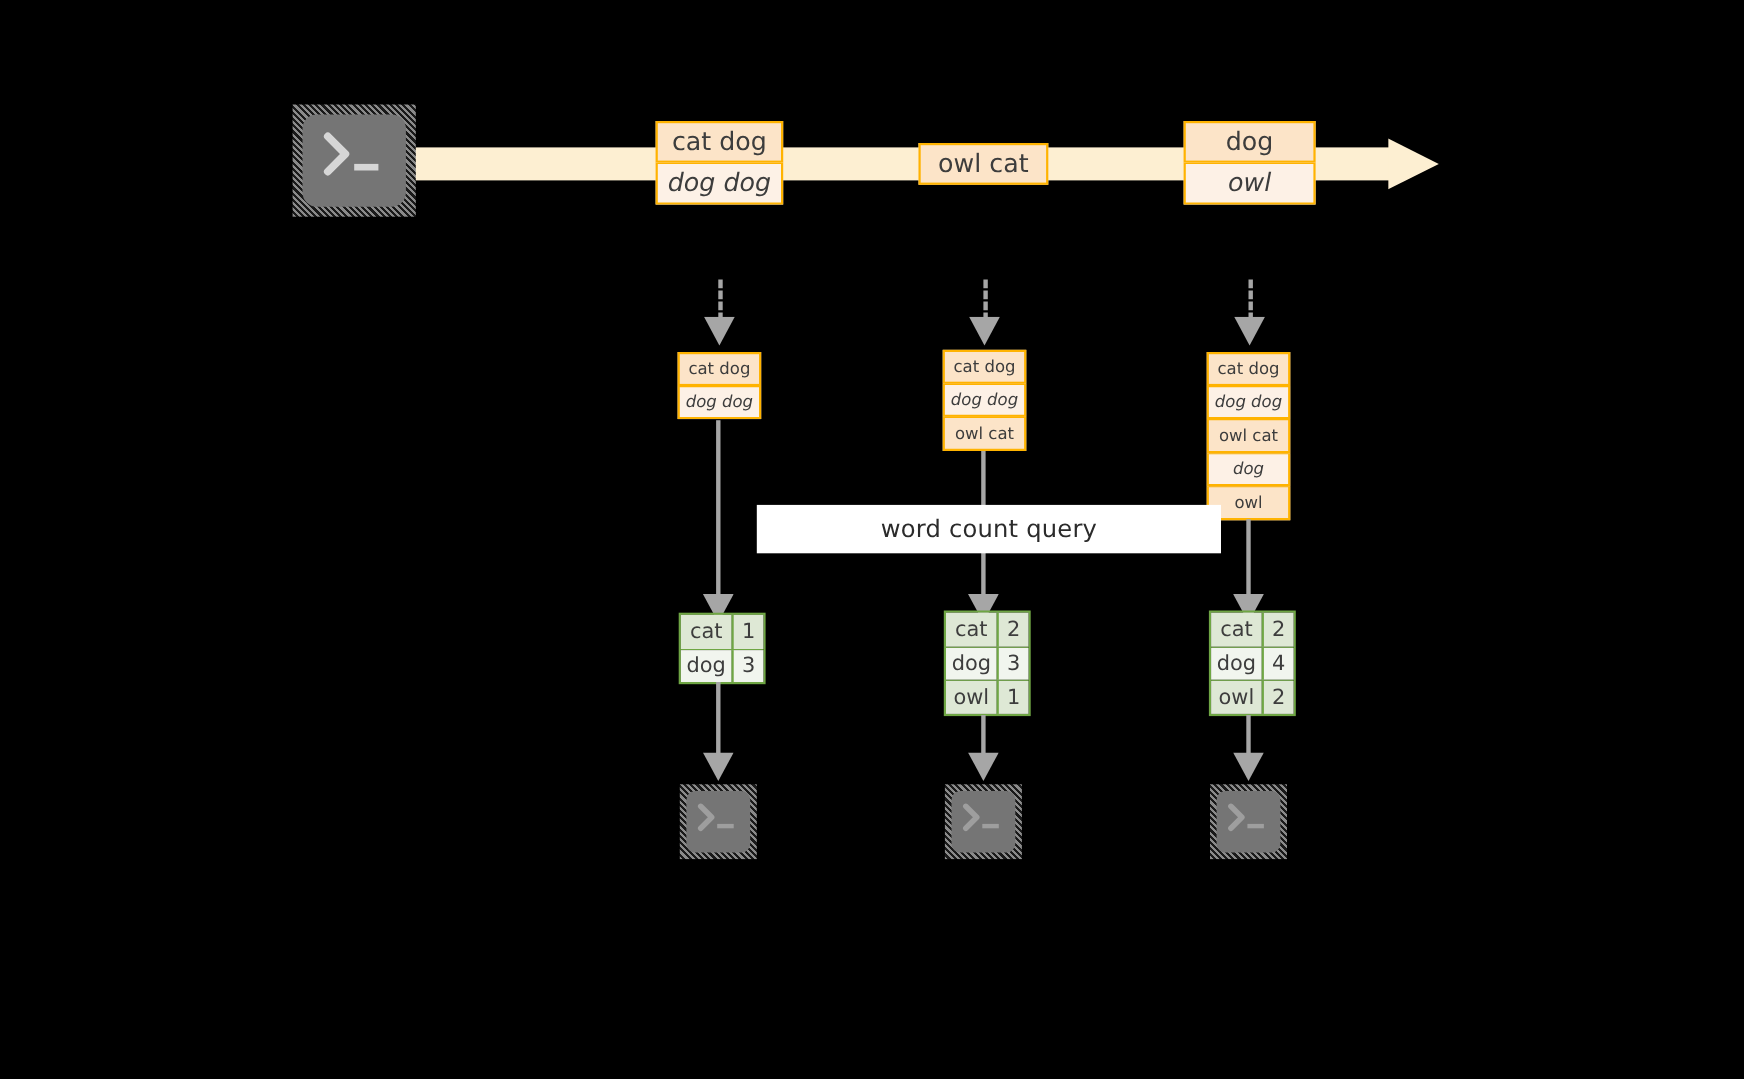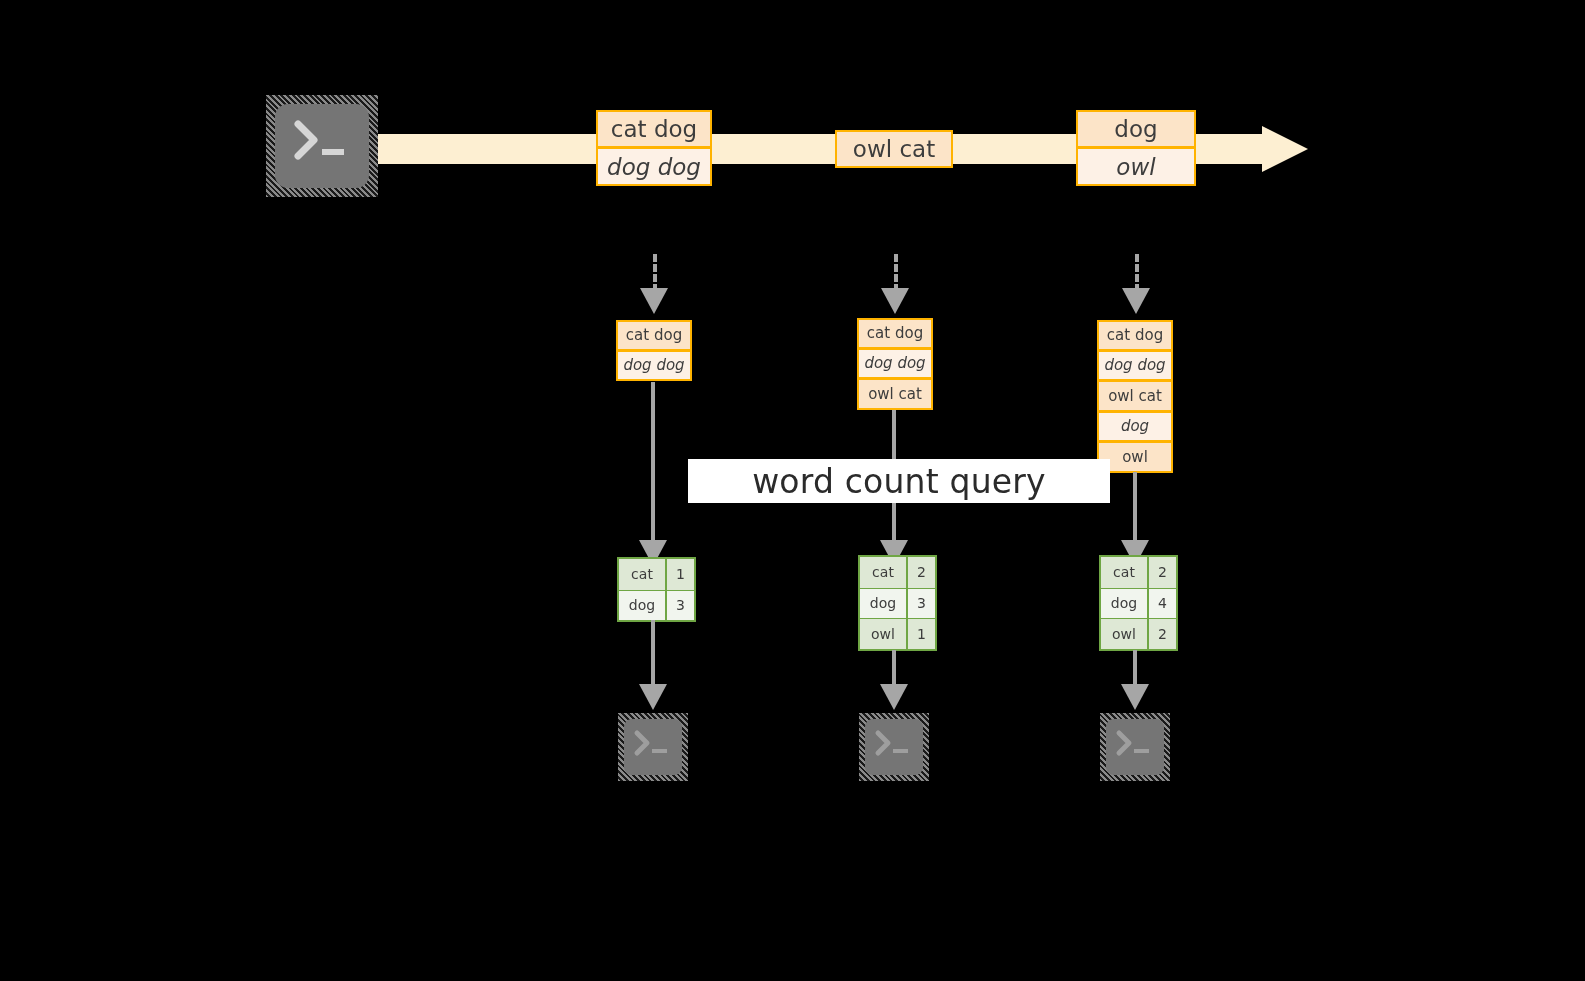--- a/index.html
+++ b/index.html
@@ -93,21 +93,21 @@
     display: flex;
     height: 30.5px;
     box-sizing: border-box;
   }
   .trow + .trow { border-top: 1px solid #6FA644; }
   .tcell {
     box-sizing: border-box;
     display: flex;
     align-items: center;
     justify-content: center;
-    font-size: 14px;
+    font-size: 19px;
     color: #3d3d3d;
     background: #DEE8D5;
   }
   .trow.alt .tcell { background: #F1F5EE; }
   .tcell.word { width: 46px; }
   .tcell.count {
     width: 29px;
     border-left: 2px solid #6FA644;
   }
 
@@ -128,21 +128,21 @@
 
   
   .query-band {
     position: absolute;
     background: #FFFFFF;
     display: flex;
     align-items: center;
     justify-content: center;
   }
   .query-band .qtext {
-    font-size: 33px;
+    font-size: 22px;
     color: #2b2b2b;
     letter-spacing: 0.2px;
     white-space: nowrap;
   }
 </style>
 </head>
 <body>
 
 <div id="stage">
 

